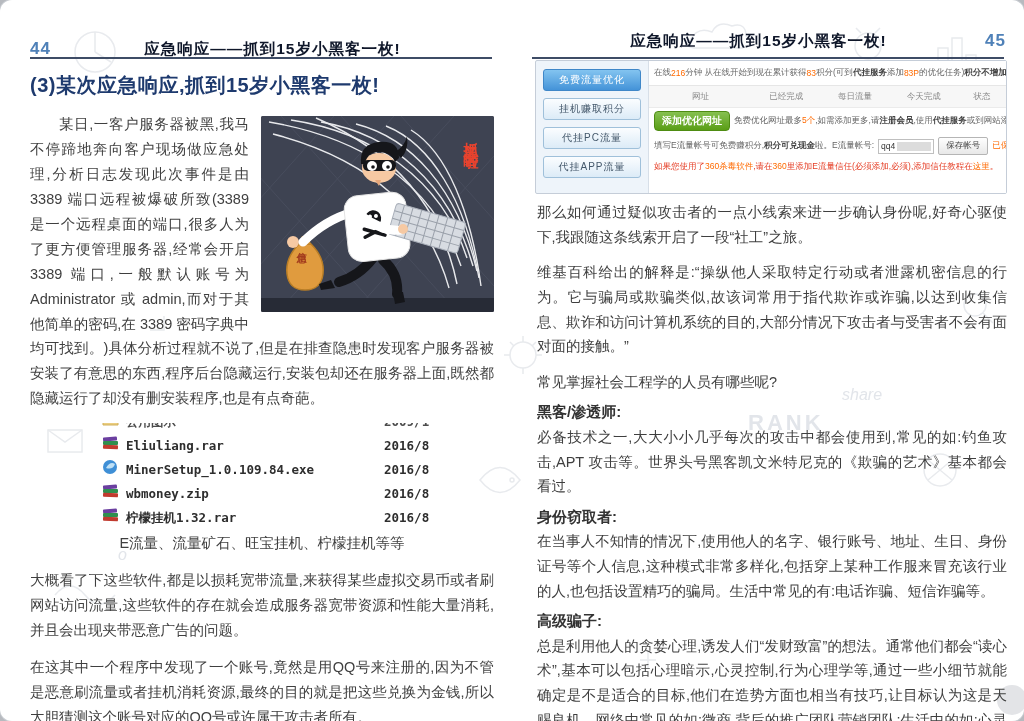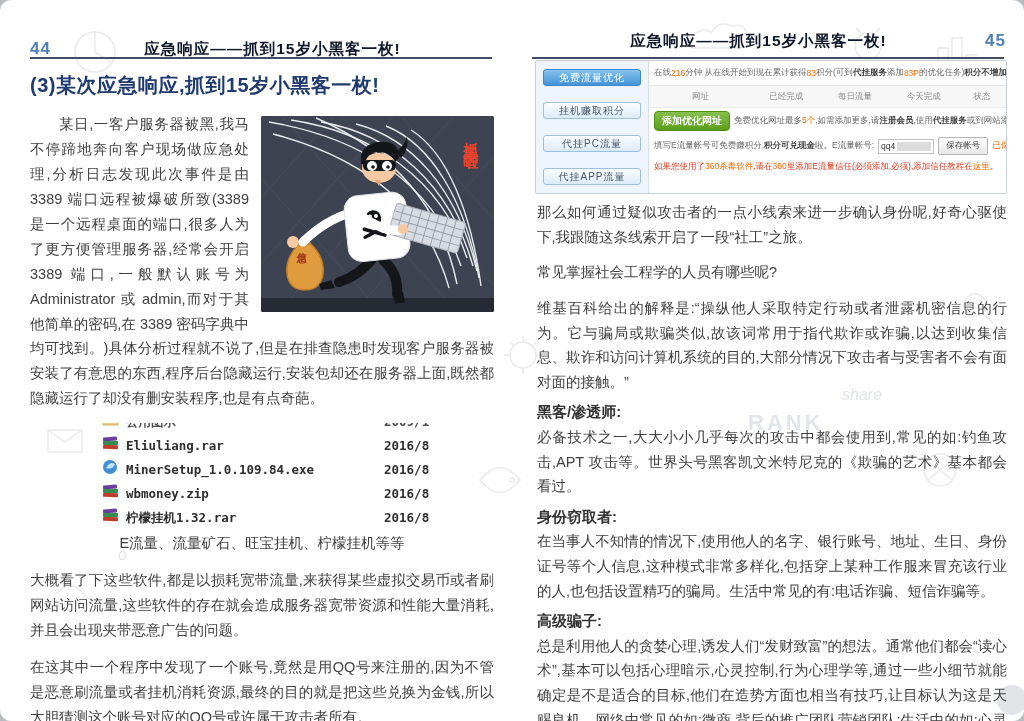--- a/index.html
+++ b/index.html
@@ -43,21 +43,21 @@
   .frow.clipped { margin-top:-12px; opacity:.85; }
   .fdate { margin-left:auto; width:56px; }
   .ficon { width:17px; height:16px; flex:0 0 17px; }
 
   .caption { margin-top:0; text-align:center; font-size:14.5px; color:#3f3f3f; }
   .lpara { margin-top:12px; }
 
   
   .app { position:absolute; top:60px; left:535px; width:472px; height:134px;
     display:flex; background:#eef4fa; border:1px solid #c5cdd8; border-radius:2px; font-size:8.5px; color:#666; }
-  .app-side { width:112px; padding:8px 7px; display:flex; flex-direction:column; gap:16px; }
+  .app-side { width:112px; padding:8px 7px; display:flex; flex-direction:column; gap:7px; }
   .sbtn { height:22px; border:1px solid #9fc0da; border-radius:3px;
     background:linear-gradient(#fbfdff,#dcebf7); color:#44586b;
     font-size:10px; display:flex; align-items:center; justify-content:center; letter-spacing:1px; }
   .sbtn.active { background:linear-gradient(#83c4f0,#4493d8); border-color:#3f87c8; color:#fff; }
   .app-main { flex:1; background:#fff; border-left:1px solid #d7dfe8; display:flex; flex-direction:column; overflow:hidden; }
   .app-status { height:25px; display:flex; align-items:center; padding:0 5px;
     border-bottom:1px solid #e6e6e6; white-space:nowrap; overflow:hidden; }
   .app-thead { height:22px; display:flex; align-items:center; background:#f7f7f7;
     border-bottom:1px solid #ebebeb; color:#8a8a8a; }
   .th { text-align:center; } .th1{flex:1.5;} .th2{flex:1;} .th3{flex:1;} .th4{flex:1;} .th5{flex:.7;}
@@ -308,22 +308,22 @@
       <div class="app-row warn">
         <span>
           <span>如果您使用了</span><span class="worange">360杀毒软件</span><span>,请在</span><span class="worange">360</span><span>里添加E流量信任(必须添加,必须),添加信任教程在</span><span class="worange">这里</span><span>。</span>
         </span>
       </div>
     </div>
   </div>
 
   <div class="layer right-body">
     <p>那么如何通过疑似攻击者的一点小线索来进一步确认身份呢,好奇心驱使下,我跟随这条线索开启了一段“社工”之旅。</p>
+    <p class="rpara">维基百科给出的解释是:“操纵他人采取特定行动或者泄露机密信息的行为。它与骗局或欺骗类似,故该词常用于指代欺诈或诈骗,以达到收集信息、欺诈和访问计算机系统的目的,大部分情况下攻击者与受害者不会有面对面的接触。”</p>
     <p class="rpara">常见掌握社会工程学的人员有哪些呢?</p>
-    <p class="rpara">维基百科给出的解释是:“操纵他人采取特定行动或者泄露机密信息的行为。它与骗局或欺骗类似,故该词常用于指代欺诈或诈骗,以达到收集信息、欺诈和访问计算机系统的目的,大部分情况下攻击者与受害者不会有面对面的接触。”</p>
 
     <p class="stitle">黑客/渗透师:</p>
     <p>必备技术之一,大大小小几乎每次的攻击中都会使用到,常见的如:钓鱼攻击,APT 攻击等。世界头号黑客凯文米特尼克的《欺骗的艺术》基本都会看过。</p>
 
     <p class="stitle">身份窃取者:</p>
     <p>在当事人不知情的情况下,使用他人的名字、银行账号、地址、生日、身份证号等个人信息,这种模式非常多样化,包括穿上某种工作服来冒充该行业的人,也包括设置精巧的骗局。生活中常见的有:电话诈骗、短信诈骗等。</p>
 
     <p class="stitle">高级骗子:</p>
     <p>总是利用他人的贪婪心理,诱发人们“发财致富”的想法。通常他们都会“读心术”,基本可以包括心理暗示,心灵控制,行为心理学等,通过一些小细节就能确定是不是适合的目标,他们在造势方面也相当有技巧,让目标认为这是天赐良机。网络中常见的如:微商,背后的推广团队营销团队;生活中的如:心灵培训班,传销。(如何学会识别这些?推荐本书《洗脑术》)</p>
   </div>

